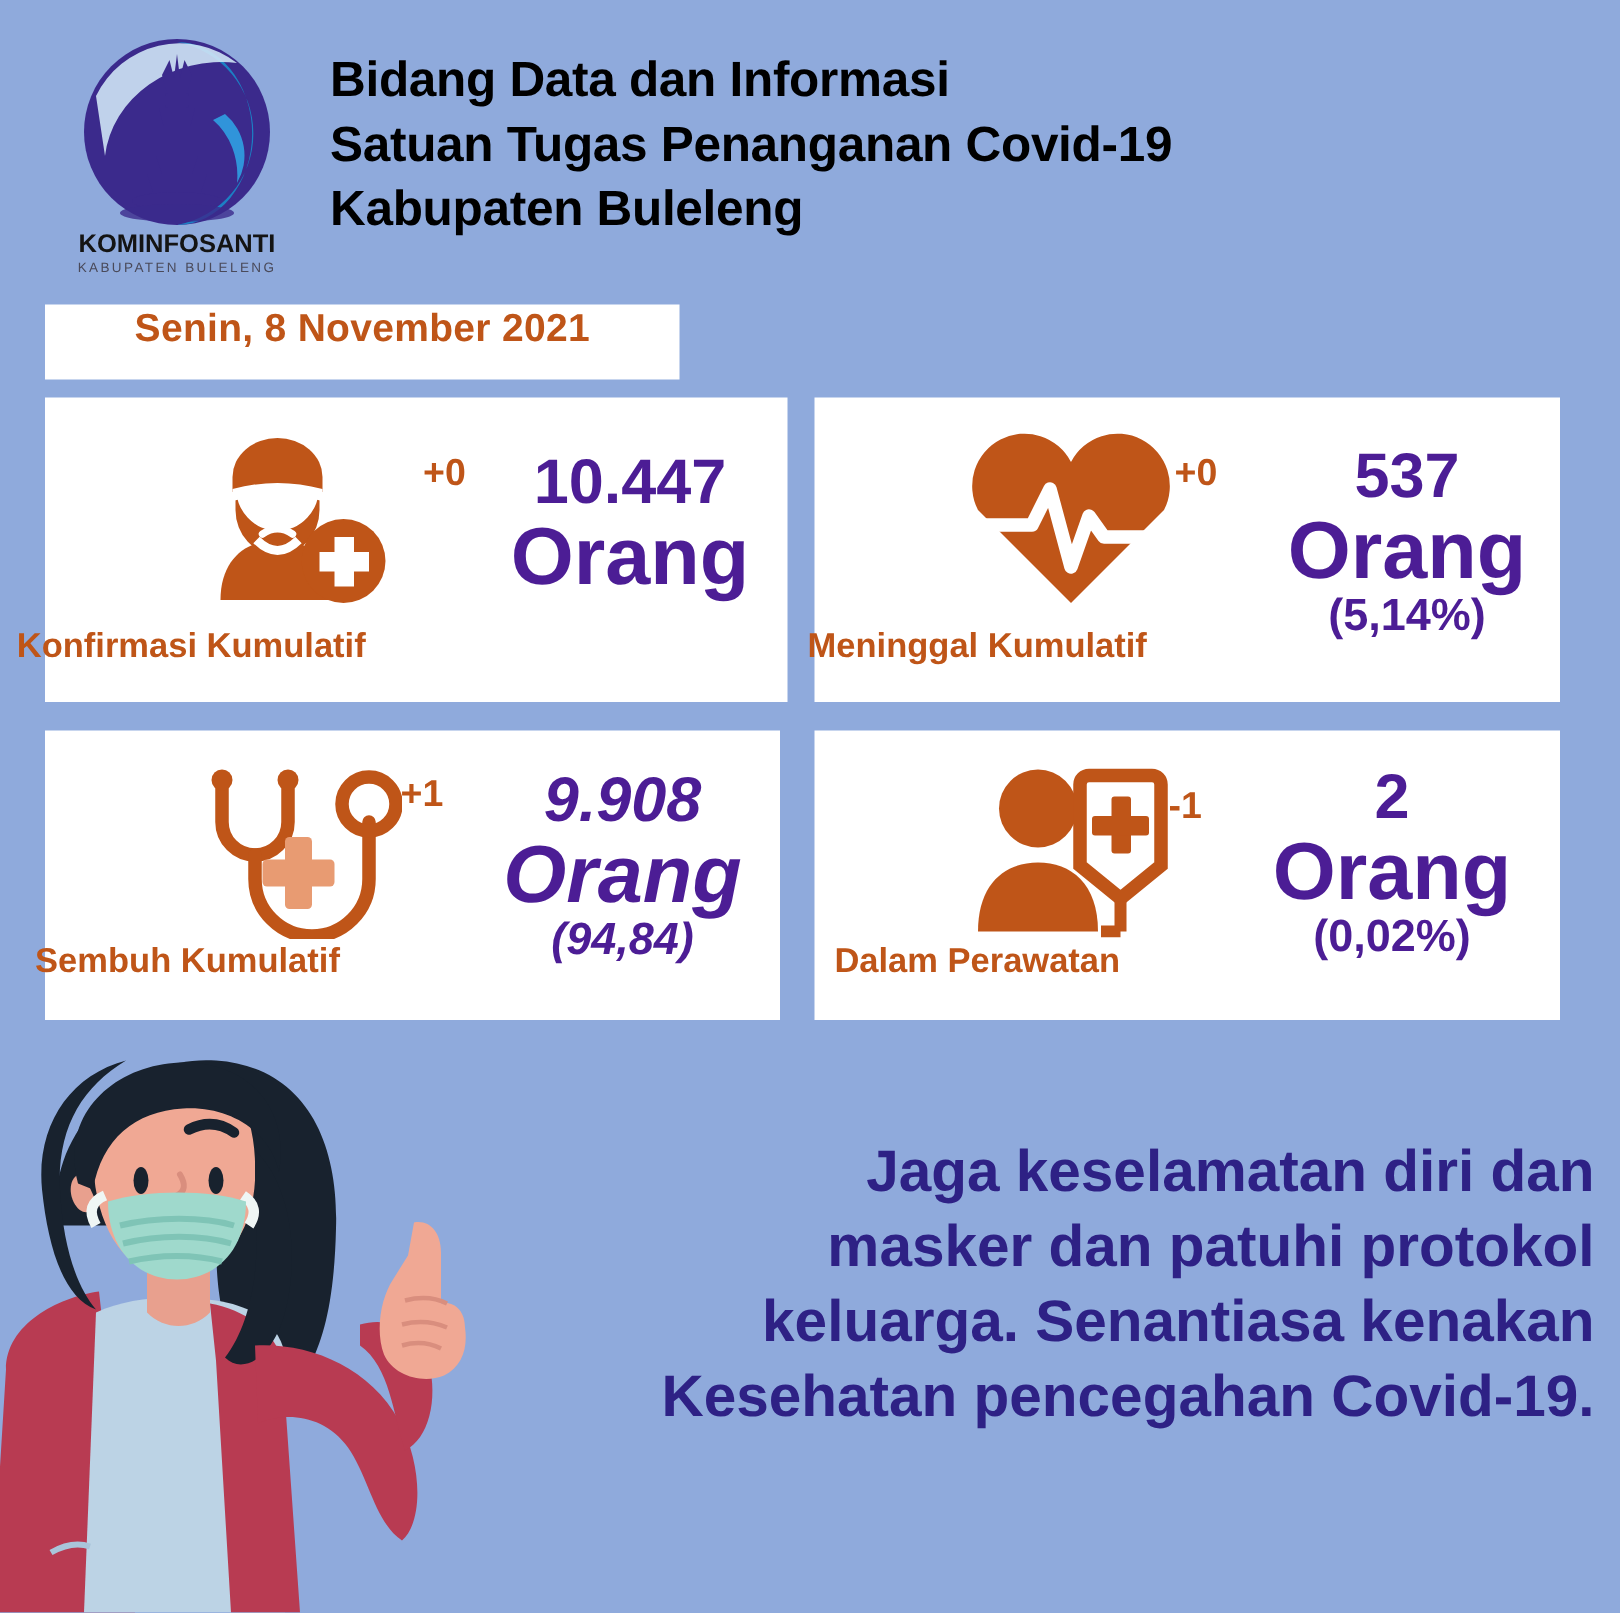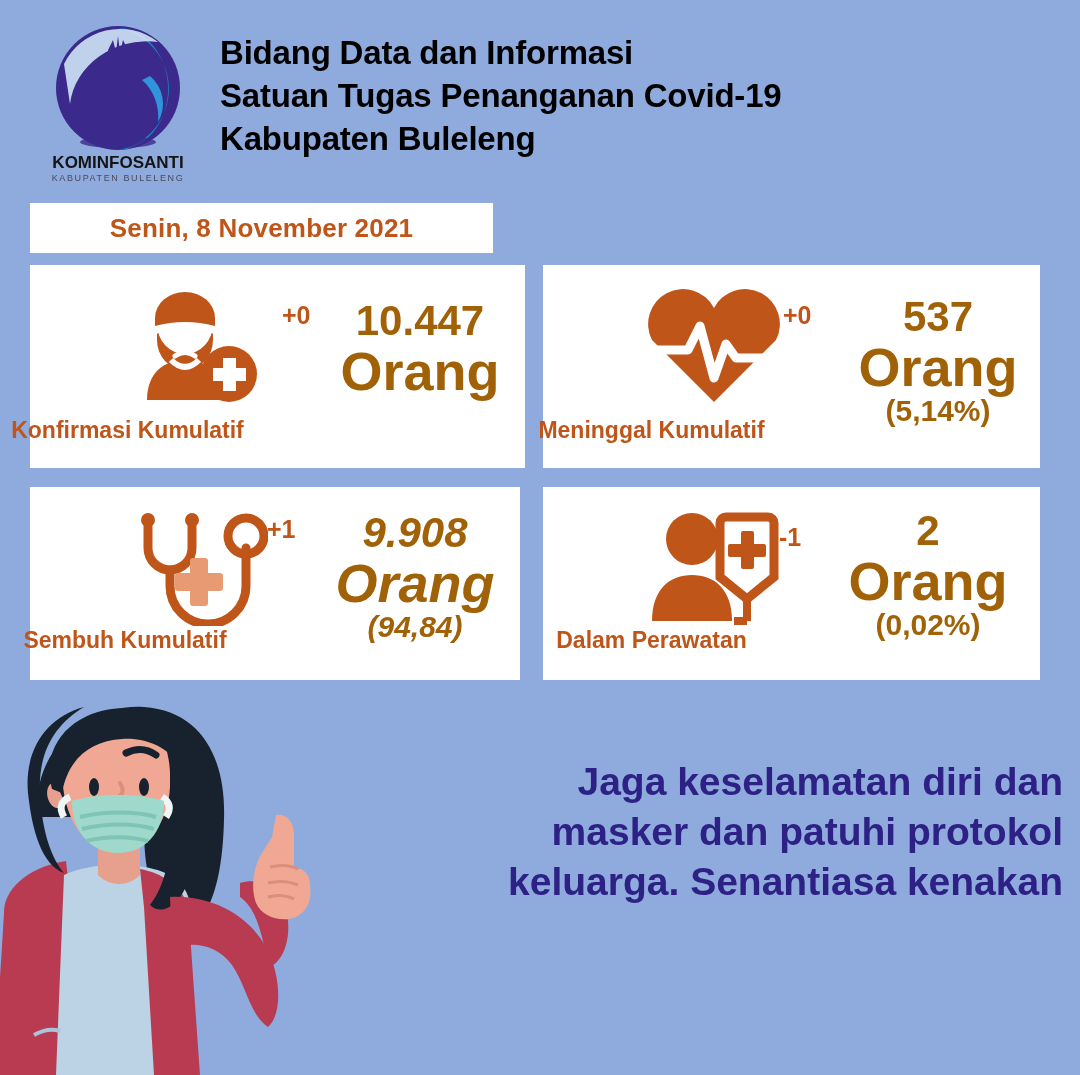--- a/index.html
+++ b/index.html
@@ -27,23 +27,23 @@
     line-height:1.30;
   }
   #header-titles div {
     font-size:33px; font-weight:bold; color:#000000;
     letter-spacing:-0.2px; white-space:nowrap;
   }
 
   
   #date-banner {
     position:absolute; left:30px; top:203px;
-    width:463px; height:50px;
+    width:423px; height:50px;
     background:#FFFFFF;
-    display:flex; align-items:center; justify-content:center;
+    display:flex; align-items:flex-start; justify-content:center;
   }
   #date-banner span {
     color:#BF5518; font-size:26px; font-weight:bold; letter-spacing:.2px;
   }
 
   
   .card {
     position:absolute; background:#FFFFFF;
   }
   #card-0 { left:30px;  top:265px; width:495px; height:203px; }
@@ -64,21 +64,21 @@
     position:absolute; color:#BF5518; font-weight:bold;
     font-size:25px;
   }
   .card-label {
     position:absolute; left:0; width:100%;
     text-align:center; color:#BF5518;
     font-size:23px; font-weight:bold;
   }
   .value-block {
     position:absolute; text-align:center;
-    color:#a16207; font-weight:bold;
+    color:#4c1d95; font-weight:bold;
     line-height:1.04;
   }
   .value-number { font-size:42px; display:block; }
   .value-unit   { font-size:54px; display:block; }
   .value-pct    { font-size:30px; display:block; }
 
   
   #card-0 .delta { left:252px; top:36px; }
   #card-0 .card-label { left:-150px; width:100%; top:152px; text-align:center; }
   #card-0 .value-block { left:300px; top:34px; width:180px; }
@@ -258,20 +258,21 @@
       <span class="value-pct">(0,02%)</span>
     </div>
     <div class="card-label">Dalam Perawatan</div>
   </div>
 </div>
 
 <div id="message">
   <div>Jaga keselamatan diri dan</div>
   <div>masker dan patuhi protokol</div>
   <div>keluarga. Senantiasa kenakan</div>
+  <div>Kesehatan pencegahan Covid-19.</div>
 </div>
 
 <div id="illustration">
   <svg viewBox="0 0 370 378" xmlns="http://www.w3.org/2000/svg">
 
     <path d="M44 120 C36 52 96 6 150 10 C208 14 232 62 230 122
              C229 168 222 196 212 214 C200 236 176 236 166 214
              C150 178 150 150 150 120 Z" fill="#18222E"></path>
 
     <path d="M10 216 C10 186 44 168 72 164 L96 378 L0 378 Z" fill="#B83B52"></path>

